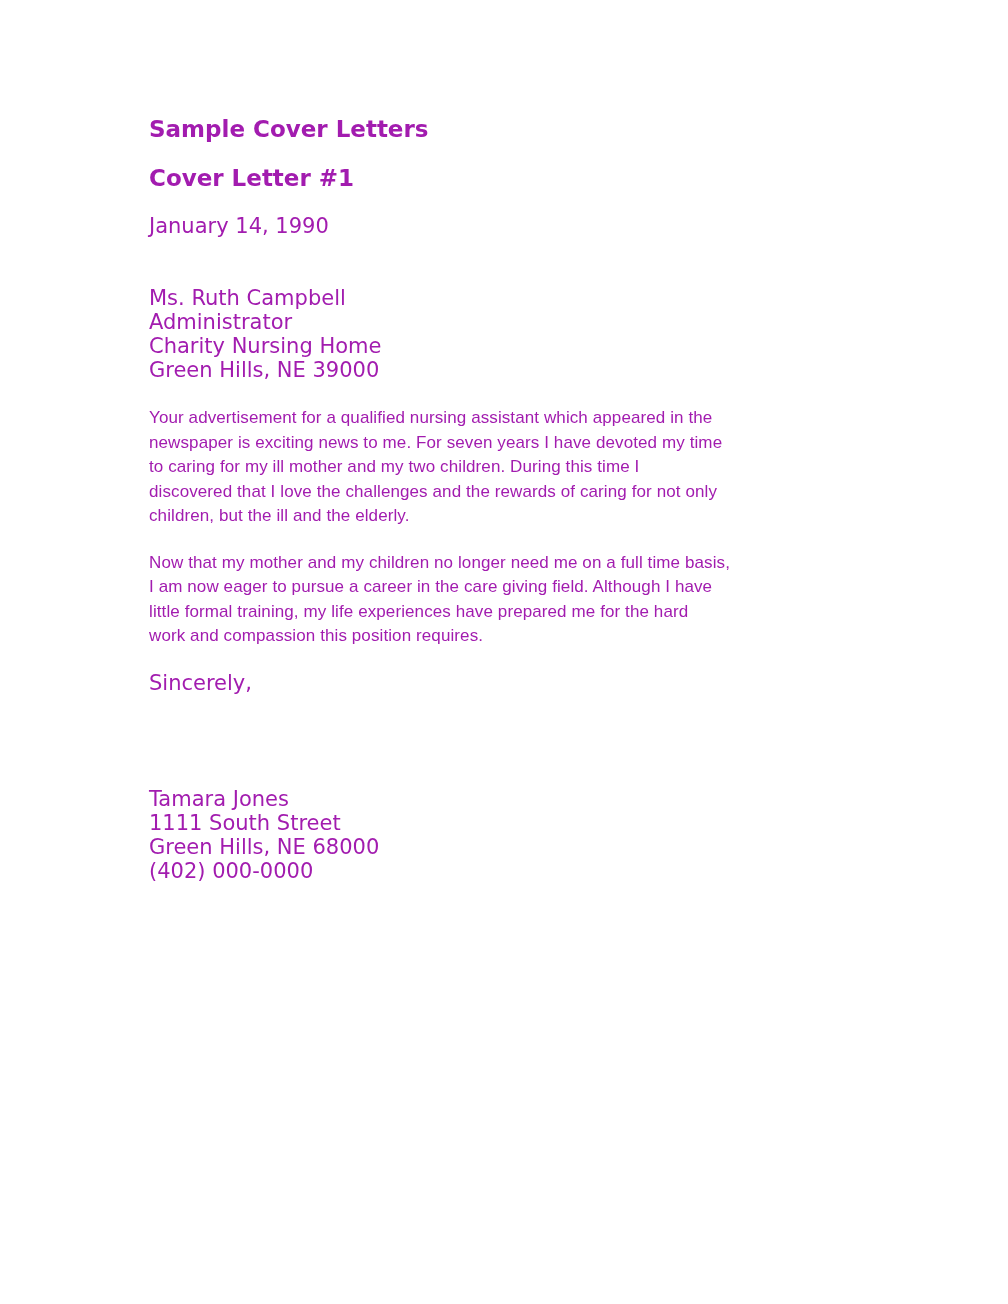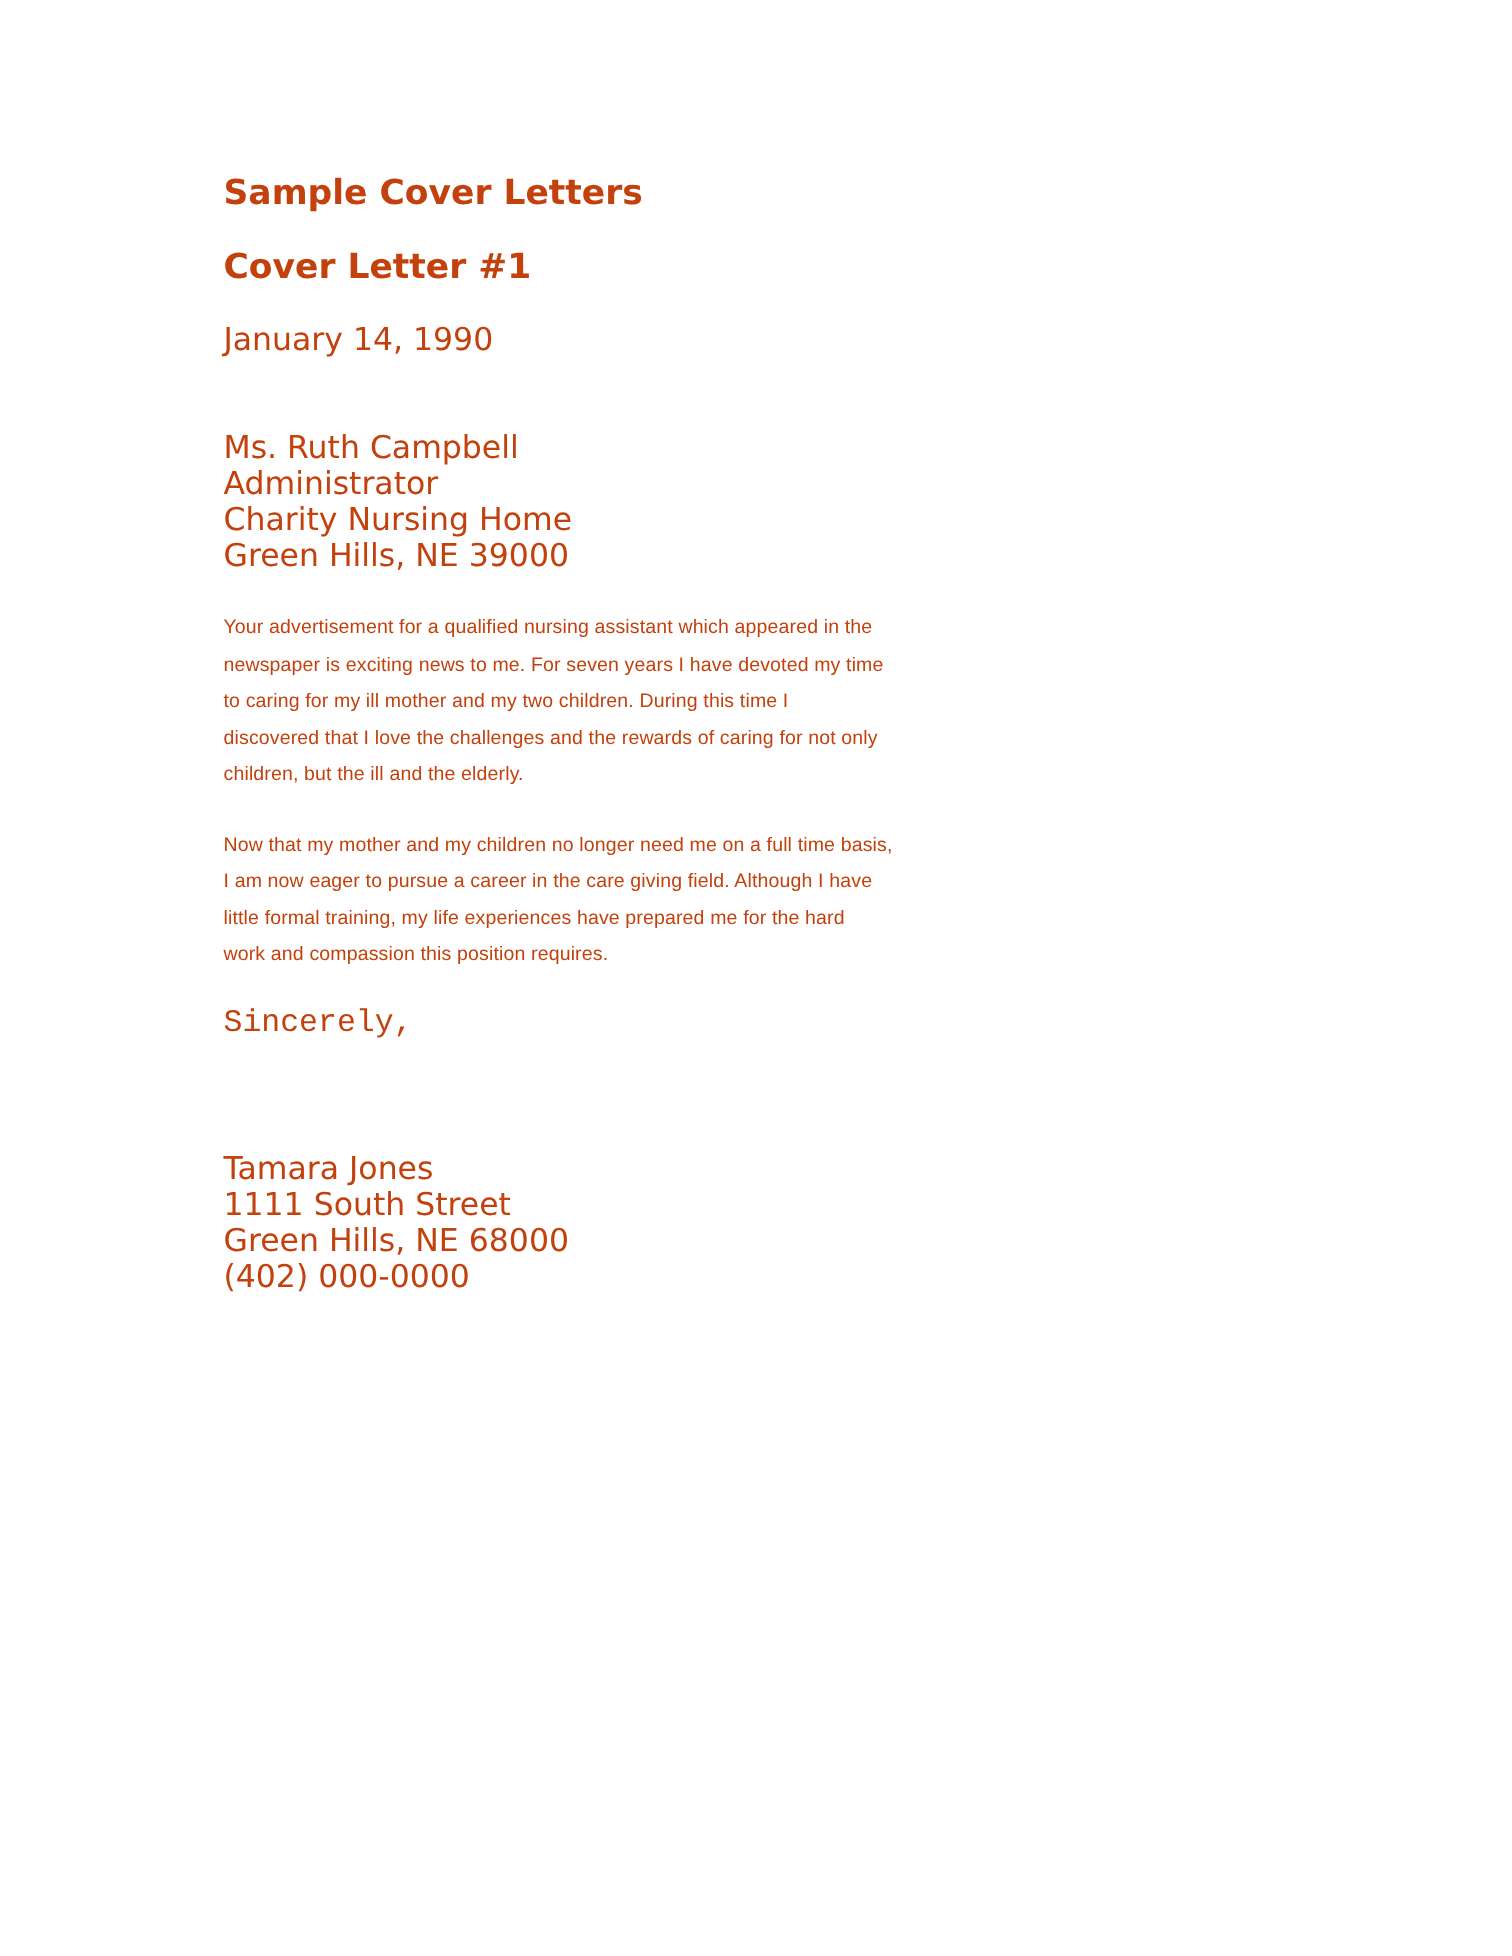--- a/index.html
+++ b/index.html
@@ -12,21 +12,21 @@
     width: 1008px;
     height: 1304px;
     background: #ffffff;
     overflow: hidden;
   }
   .letter {
     position: absolute;
     left: 149px;
     top: 117px;
     width: 800px;
-    color: #c2410c;
+    color: #a21caf;
   }
   .heading {
     font-family: "DejaVu Sans", sans-serif;
     font-weight: bold;
     font-size: 23px;
     line-height: 24px;
     margin: 0 0 25px 0;
     white-space: pre-line;
   }
   .heading2 {
@@ -39,29 +39,28 @@
     line-height: 24px;
     margin: 0 0 24px 0;
     white-space: pre-line;
   }
   .date-line {
     margin-bottom: 48px;
   }
   .para {
     font-family: "Liberation Sans", sans-serif;
     font-weight: normal;
-    font-size: 13px;
+    font-size: 17px;
     line-height: 24.5px;
     letter-spacing: 0.1px;
     margin: 0 0 22px 0;
     white-space: pre-line;
   }
   .closing {
-    margin-bottom: 72px;
-    font-family: Liberation Mono, monospace;
+    margin-bottom: 92px;
   }
   .sig {
     margin-bottom: 0;
     margin-top: 24px;
   }
 </style>
 </head>
 <body>
 
 <div class="page">

